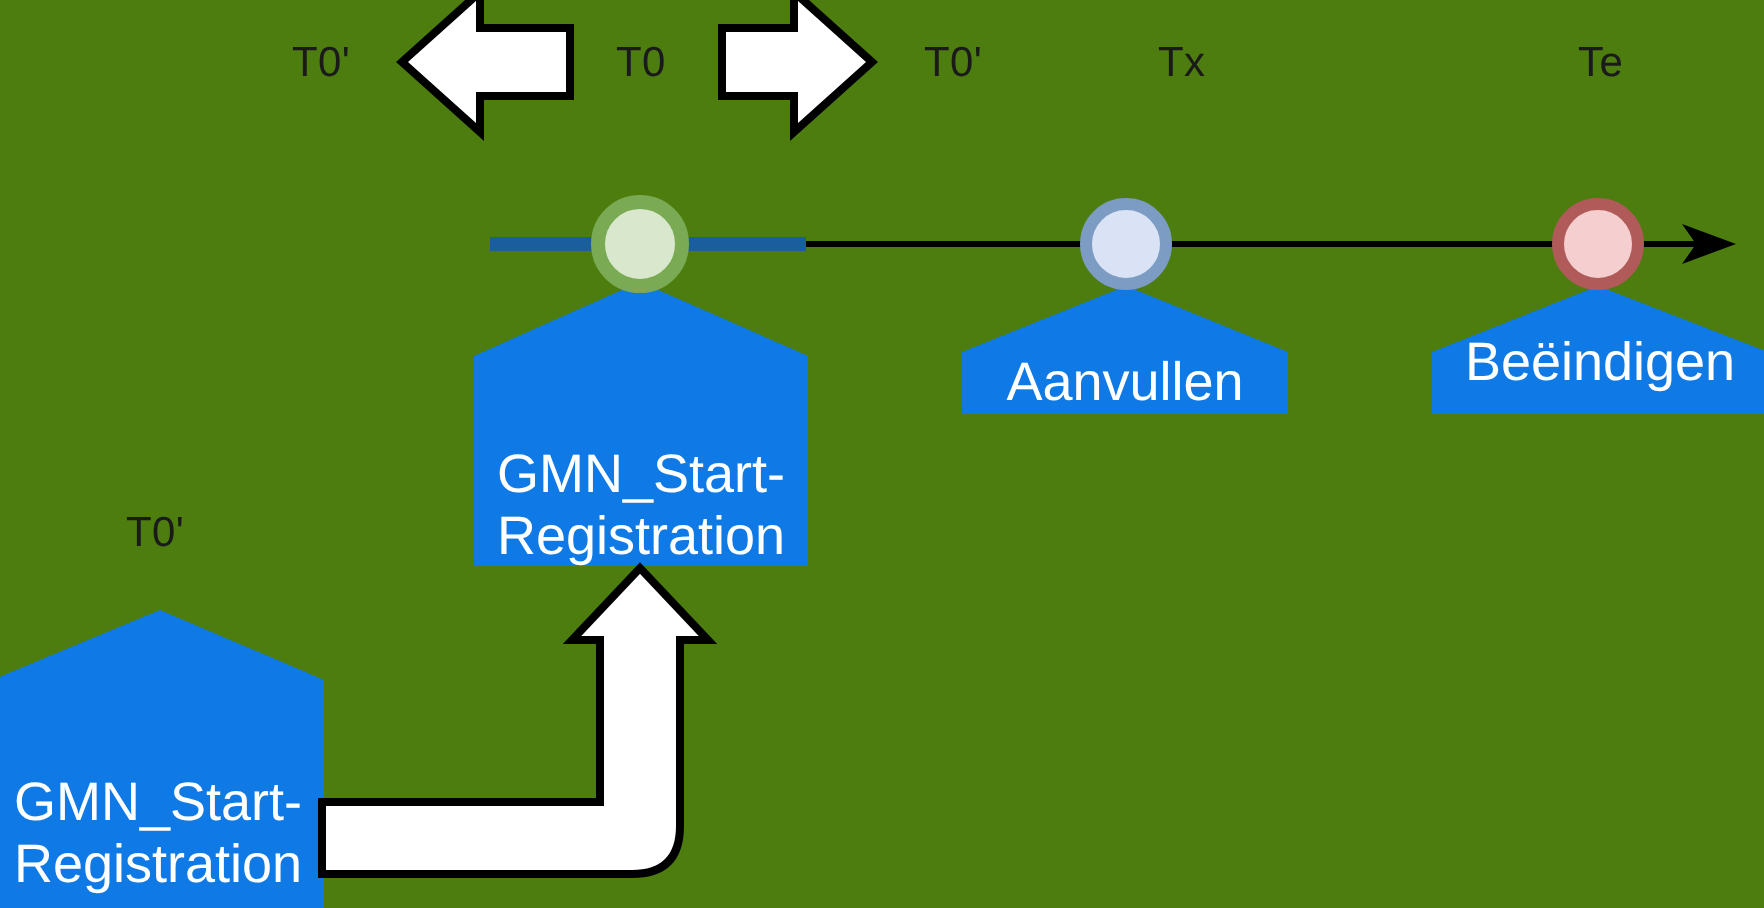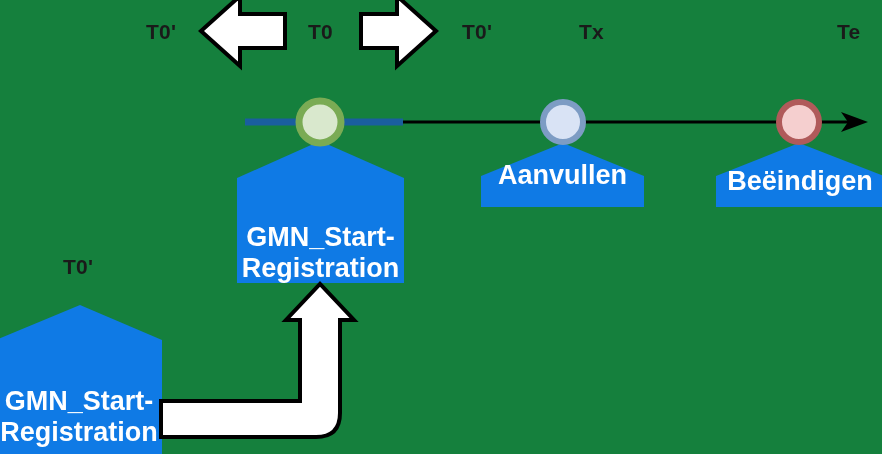--- a/index.html
+++ b/index.html
@@ -7,23 +7,22 @@
     padding: 0;
     background: #ffffff;
   }
   body {
     font-family: "Liberation Sans", sans-serif;
   }
   #canvas {
     position: relative;
     width: 882px;
     height: 454px;
-    background: #15803d;
+    background: #4d7c0f;
     overflow: hidden;
-    font-weight: bold;
   }
   #canvas svg.layer {
     position: absolute;
     left: 0;
     top: 0;
     width: 882px;
     height: 454px;
     overflow: visible;
   }
   .tick-label {
@@ -81,30 +80,30 @@
   </svg>
 
   <div class="tick-label" style="left:146px; top:20px;">T0'</div>
 
   <div class="tick-label" style="left:308px; top:20px;">T0</div>
 
   <div class="tick-label" style="left:462px; top:20px;">T0'</div>
 
   <div class="tick-label" style="left:579px; top:20px;">Tx</div>
 
-  <div class="tick-label" style="left:789px; top:20px;margin-left:48px;">Te</div>
+  <div class="tick-label" style="left:789px; top:20px;">Te</div>
 
   <div class="tick-label" style="left:63px; top:255px;">T0'</div>
 
   <div class="node-label big" style="left:237px; top:222px; width:167px;">
     <div>GMN_Start-</div>
     <div>Registration</div>
   </div>
 
-  <div class="node-label big" style="left:481px; top:160px; width:163px;">Aanvullen</div>
+  <div class="node-label big" style="left:481px; top:176px; width:163px;">Aanvullen</div>
 
   <div class="node-label big" style="left:716px; top:166px; width:168px;">Beëindigen</div>
 
   <div class="node-label big" style="left:-4px; top:386px; width:166px;">
     <div>GMN_Start-</div>
     <div>Registration</div>
   </div>
 
 </div>
 

